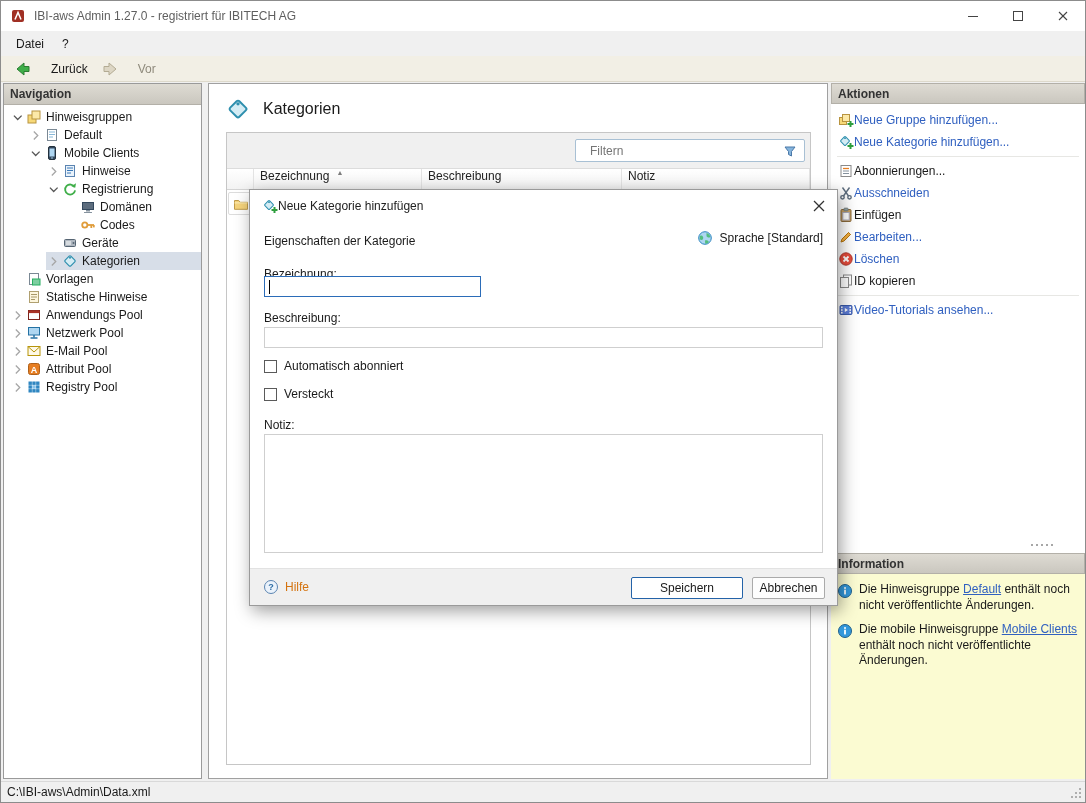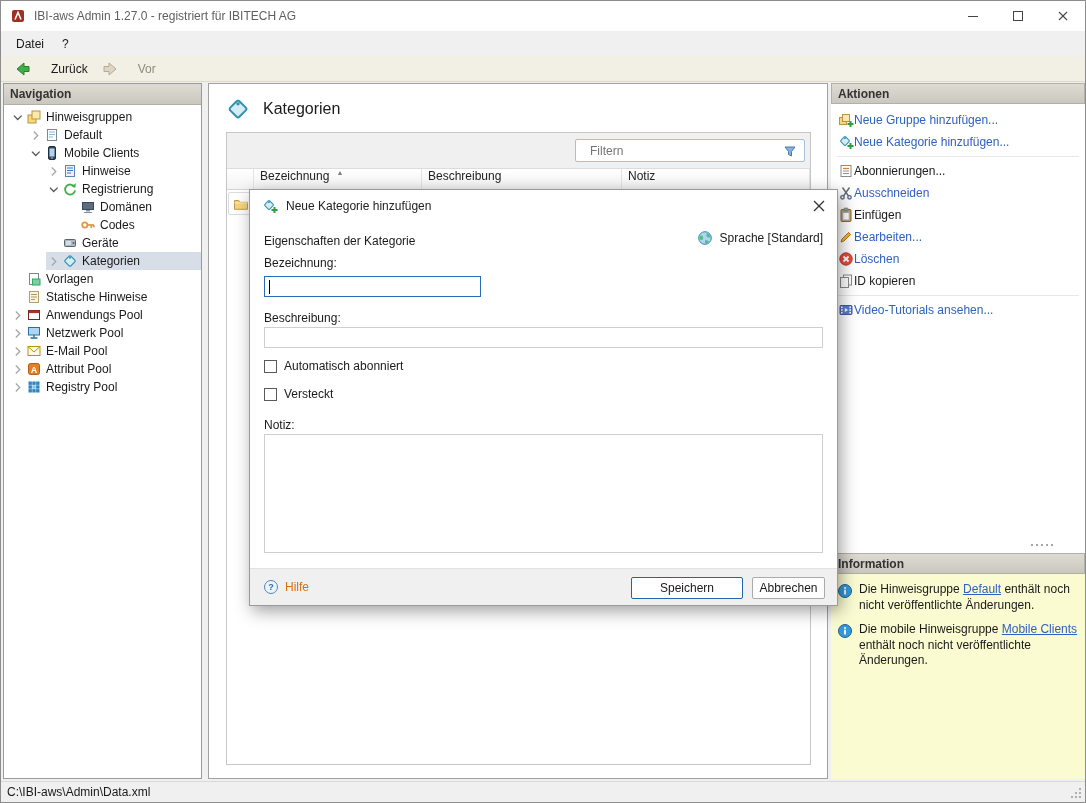--- a/index.html
+++ b/index.html
@@ -80,21 +80,21 @@
   .info-item .iicon { width:16px; height:16px; flex:0 0 16px; display:inline-block; margin-top:1px; }
   .info-text { width:222px; line-height:1.3; color:#1a1a1a; }
   .info-text a { color:var(--link-blue,#3060c0); text-decoration:underline; cursor:pointer; }
 
   
   .statusbar { position:absolute; left:0; right:0; bottom:0; height:21px; background:#f0f0f0; border-top:1px solid #d9d9d9; display:flex; align-items:center; padding-left:6px; color:#1a1a1a; }
   .resize-grip { position:absolute; right:2px; bottom:2px; width:14px; height:14px; }
 
   
   .dialog { position:absolute; left:248px; top:188px; width:589px; height:417px; background:#fff; border:1px solid #9a9a9a; box-shadow:3px 5px 16px rgba(0,0,0,.38); z-index:50; }
-  .dialog-title { position:absolute; left:0; top:0; right:0; height:32px; display:flex; align-items:center; padding-left:12px; gap:8px; }
+  .dialog-title { position:absolute; left:0; top:0; right:0; height:32px; display:flex; align-items:center; padding-left:12px; }
   .dialog-title .icon16 { width:16px; height:16px; display:inline-block; }
   .dialog-title-text { color:#222; }
   .dialog-close { position:absolute; right:10px; top:8px; width:16px; height:16px; }
   .dlg-section { position:absolute; left:14px; top:44px; }
   .dlg-lang { position:absolute; right:14px; top:40px; display:flex; align-items:center; gap:7px; }
   .dlg-lang .icon16 { width:16px; height:16px; display:inline-block; }
   .dlg-label { position:absolute; left:14px; }
   .field { position:absolute; background:#fff; border:1px solid #cfcfcf; }
   .dlg-input-bez { left:14px; top:86px; width:217px; height:21px; border-color:var(--focus-border,#2b6cb8); position:absolute; background:#fff; border:1px solid var(--focus-border,#2b6cb8); }
   .caret { position:absolute; left:4px; top:3px; width:1px; height:14px; background:#000; animation:blink 1.06s step-start infinite; }
@@ -589,21 +589,21 @@
     <div class="dlg-lang">
       <span class="icon16"><svg xmlns="http://www.w3.org/2000/svg" viewBox="0 0 16 16" width="100%" height="100%">
             <circle cx="8" cy="8" r="6.3" fill="#aed6f1" stroke="#2e86c1"></circle>
             <path d="M3 6 C5 4.5 7 7 6 9 C5.2 10.6 3.5 10 2.6 9 Z" fill="#52be80"></path>
             <path d="M9.5 3 C11.5 3.5 13 5 13.3 7 C12 8 10 7.5 9.5 6 Z" fill="#52be80"></path>
             <path d="M8 10.5 C9.5 10 11.5 10.5 11.8 12 C10.7 13.4 9 14 8.2 13.5 Z" fill="#52be80"></path>
           </svg></span>
       <span>Sprache [Standard]</span>
     </div>
 
-    <div class="dlg-label" style="top:66px">Bezeichnung:</div>
+    <div class="dlg-label" style="top:77px">Bezeichnung:</div>
     <div class="dlg-input-bez">
       <span></span>
       <span class="caret"></span>
     </div>
 
     <div class="dlg-label" style="top:121px">Beschreibung:</div>
     <div class="field dlg-input-desc">
       <span></span>
     </div>
 

